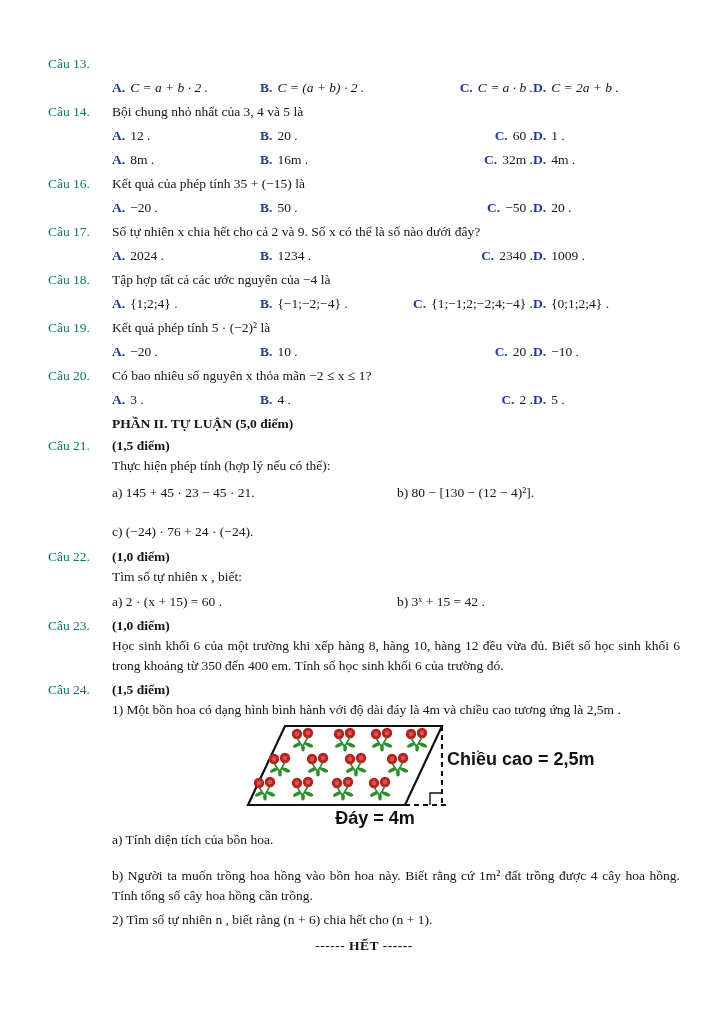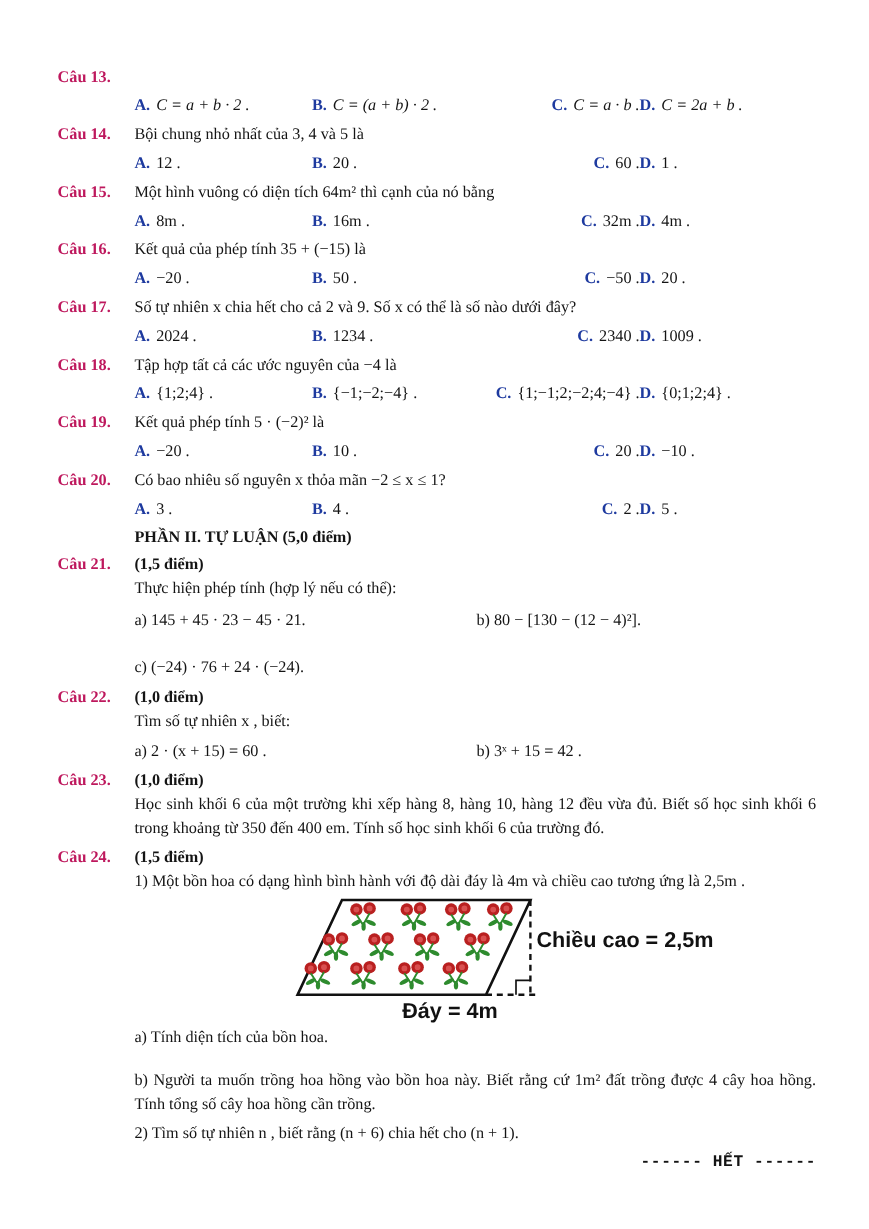--- a/index.html
+++ b/index.html
@@ -5,21 +5,21 @@
   html,body{margin:0;padding:0;}
   body{
     width:724px;height:1024px;background:#ffffff;color:#141414;
     font-family:"Liberation Serif", serif;font-size:13.5px;line-height:20px;
     overflow:hidden;
   }
   .page{padding:54px 44px 0 48px;box-sizing:border-box;}
   
   .mcq{margin-bottom:4px;}
   .qline{display:flex;align-items:baseline;}
-  .qlabel{flex:0 0 64px;font-weight:bold;color:#be185d;}
+  .qlabel{flex:0 0 64px;font-weight:normal;color:#0f766e;}
   .qtext{flex:1;}
   .opts{display:flex;padding-left:64px;margin-top:4px;align-items:baseline;}
   .opt{flex:0 0 auto;white-space:nowrap;}
   .opt.o1{min-width:148px;}
   .opt.o2{min-width:138px;}
   .opt.o3{min-width:135px;text-align:right;}
   .ol{font-weight:bold;color:#1e3a9f;margin-right:5px;}
   .mi{font-style:italic;}
   
   .part2{font-weight:bold;padding-left:64px;margin:0 0 2px 0;}
@@ -35,21 +35,21 @@
   
   .figure-wrap{position:relative;height:104px;margin:2px 0 4px 0;}
   .figure-wrap svg{position:absolute;left:182px;top:0;}
   .fig-label{
     position:absolute;font-family:"Liberation Sans", sans-serif;
     font-weight:bold;font-size:18px;color:#111;white-space:nowrap;
   }
   .fig-h{left:399px;top:27px;}
   .fig-b{left:237px;top:86px;width:180px;text-align:center;}
   
-  .end-line{text-align:right;font-weight:bold;margin-top:6px;letter-spacing:0.5px;font-family:Liberation Mono, monospace;}
+  .end-line{text-align:center;font-weight:bold;margin-top:6px;letter-spacing:0.5px;}
 </style>
 </head>
 <body>
 
 <div class="page">
 
   <div class="mcq">
     <div class="qline">
       <span class="qlabel">Câu 13.</span>
     </div>
@@ -68,24 +68,20 @@
     </div>
     <div class="opts">
       <span class="opt o1"><span class="ol">A.</span><span>12 .</span></span>
       <span class="opt o2"><span class="ol">B.</span><span>20 .</span></span>
       <span class="opt o3"><span class="ol">C.</span><span>60 .</span></span>
       <span class="opt o4"><span class="ol">D.</span><span>1 .</span></span>
     </div>
   </div>
 
   <div class="mcq">
-    <div class="qline">
-      <span class="qlabel">Câu 15.</span>
-      <span class="qtext">Một hình vuông có diện tích 64m² thì cạnh của nó bằng</span>
-    </div>
     <div class="opts">
       <span class="opt o1"><span class="ol">A.</span><span>8m .</span></span>
       <span class="opt o2"><span class="ol">B.</span><span>16m .</span></span>
       <span class="opt o3"><span class="ol">C.</span><span>32m .</span></span>
       <span class="opt o4"><span class="ol">D.</span><span>4m .</span></span>
     </div>
   </div>
 
   <div class="mcq">
     <div class="qline">

